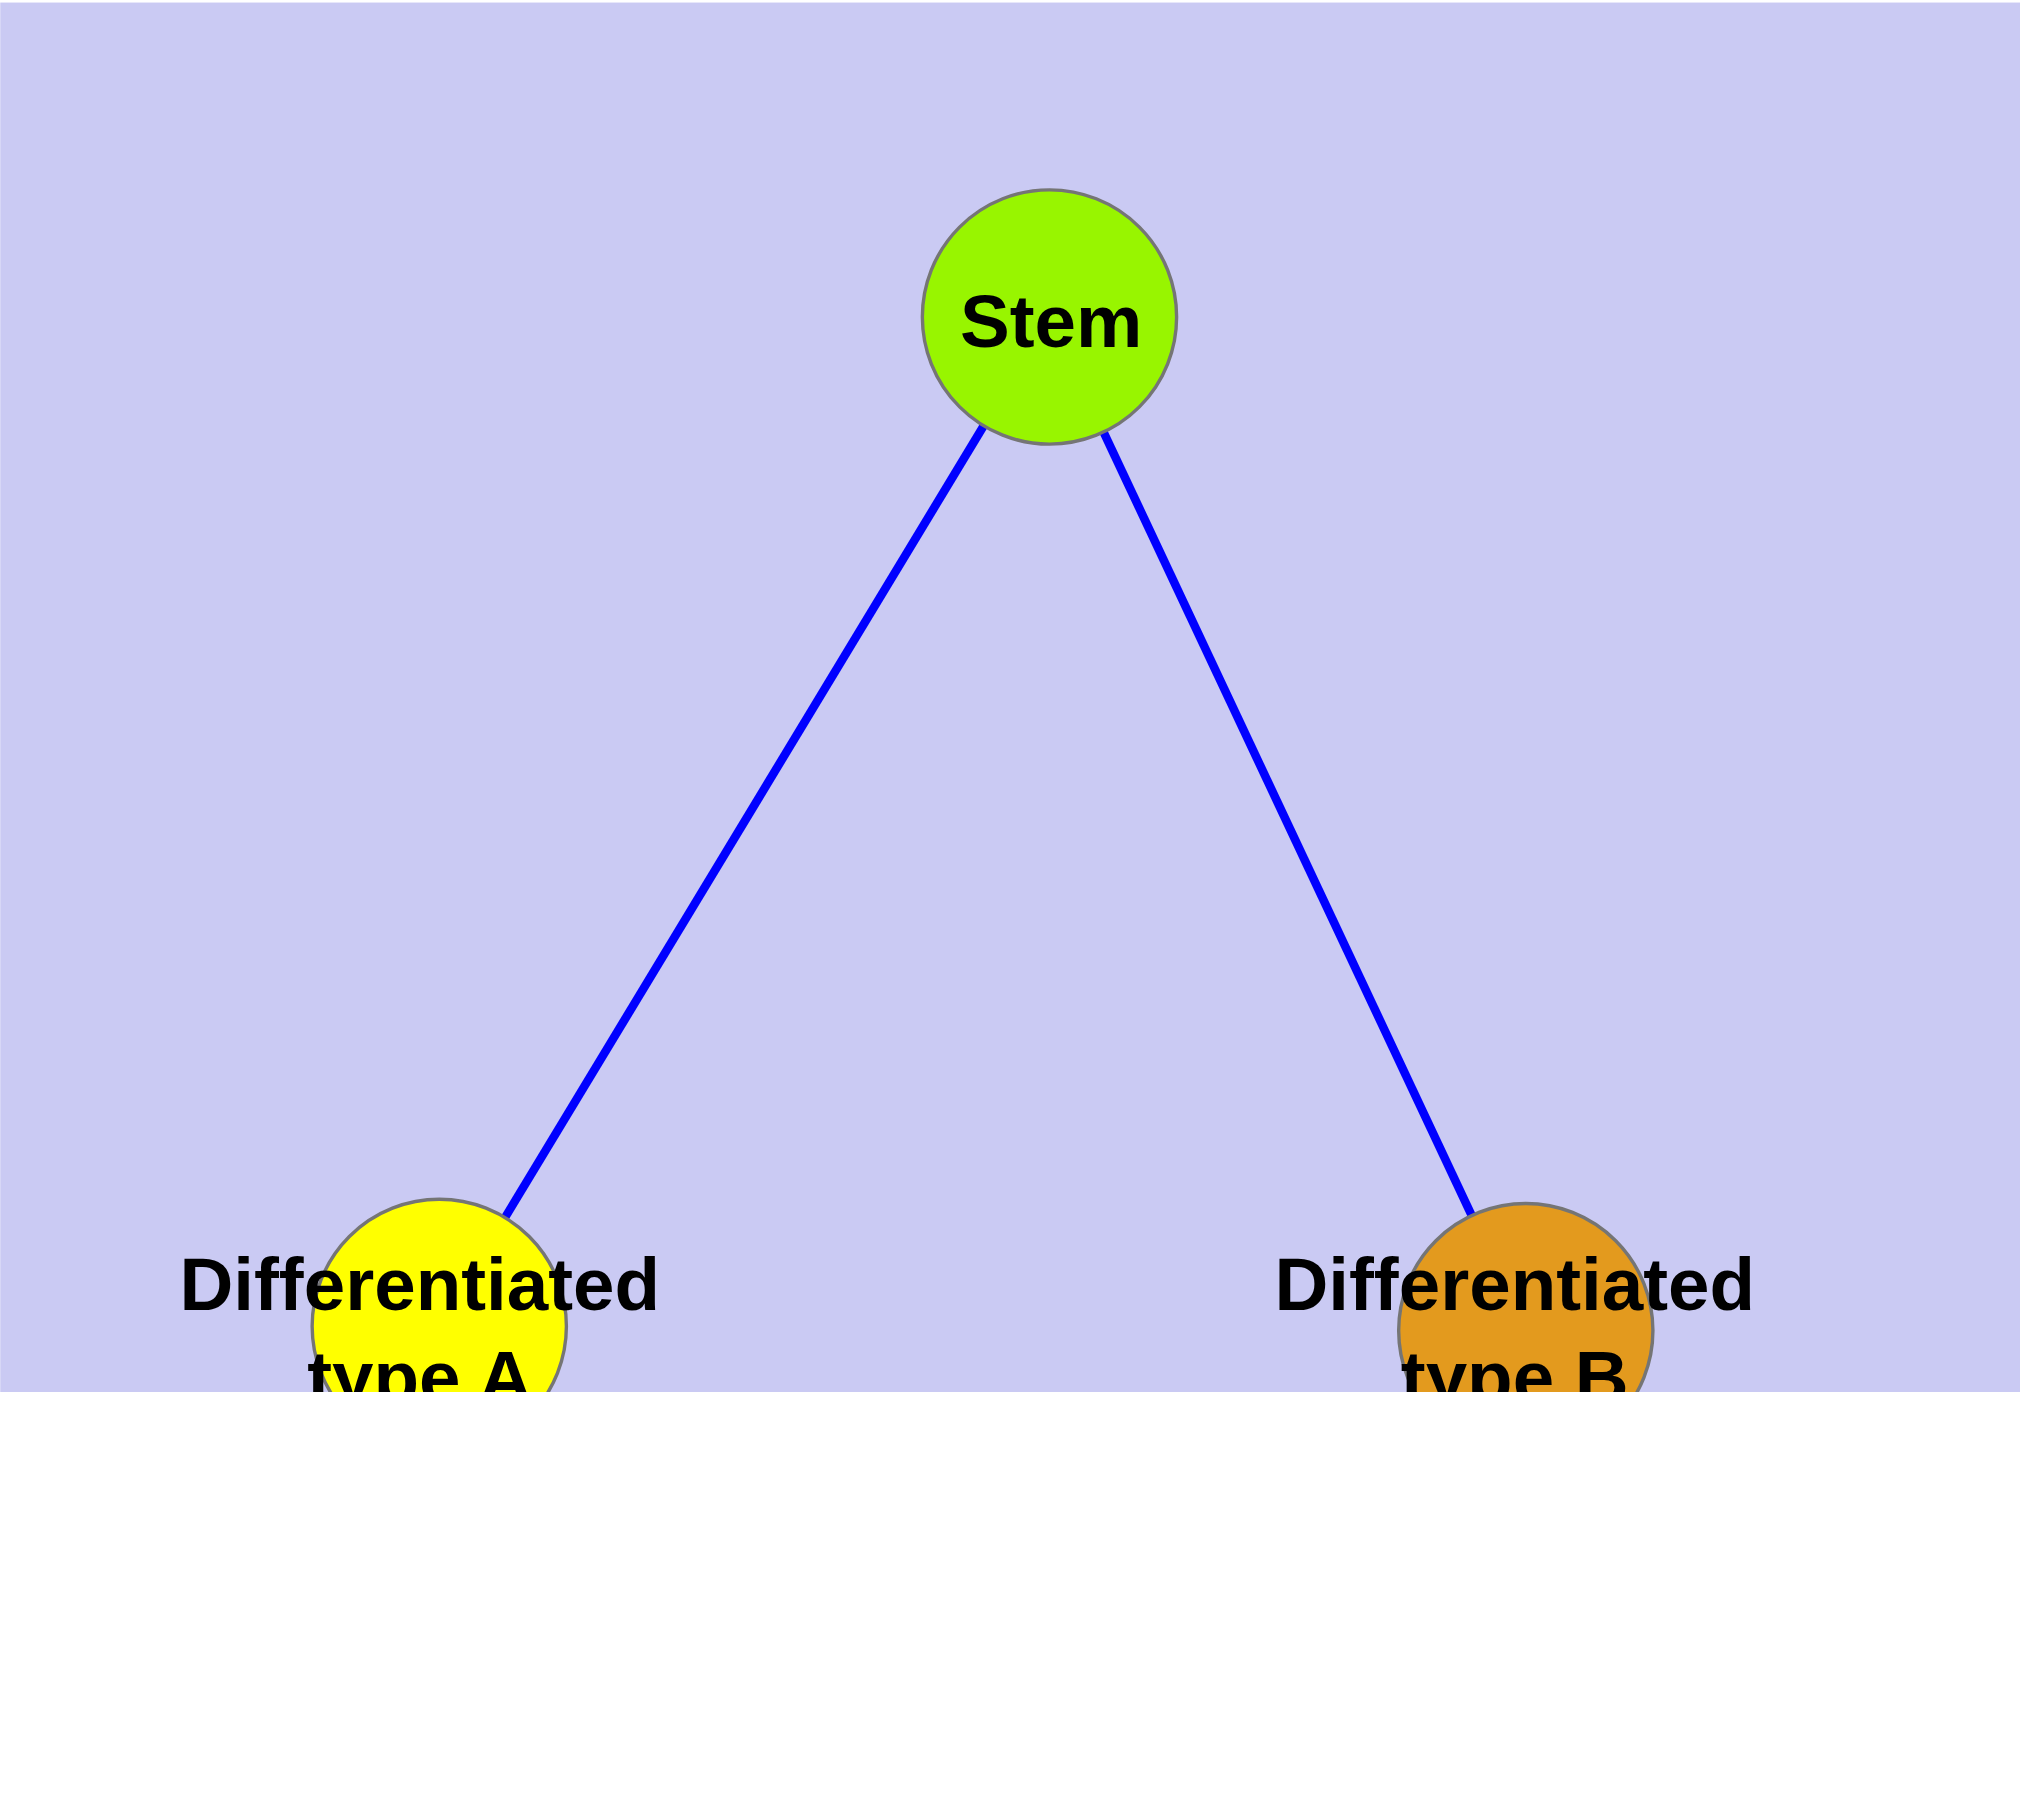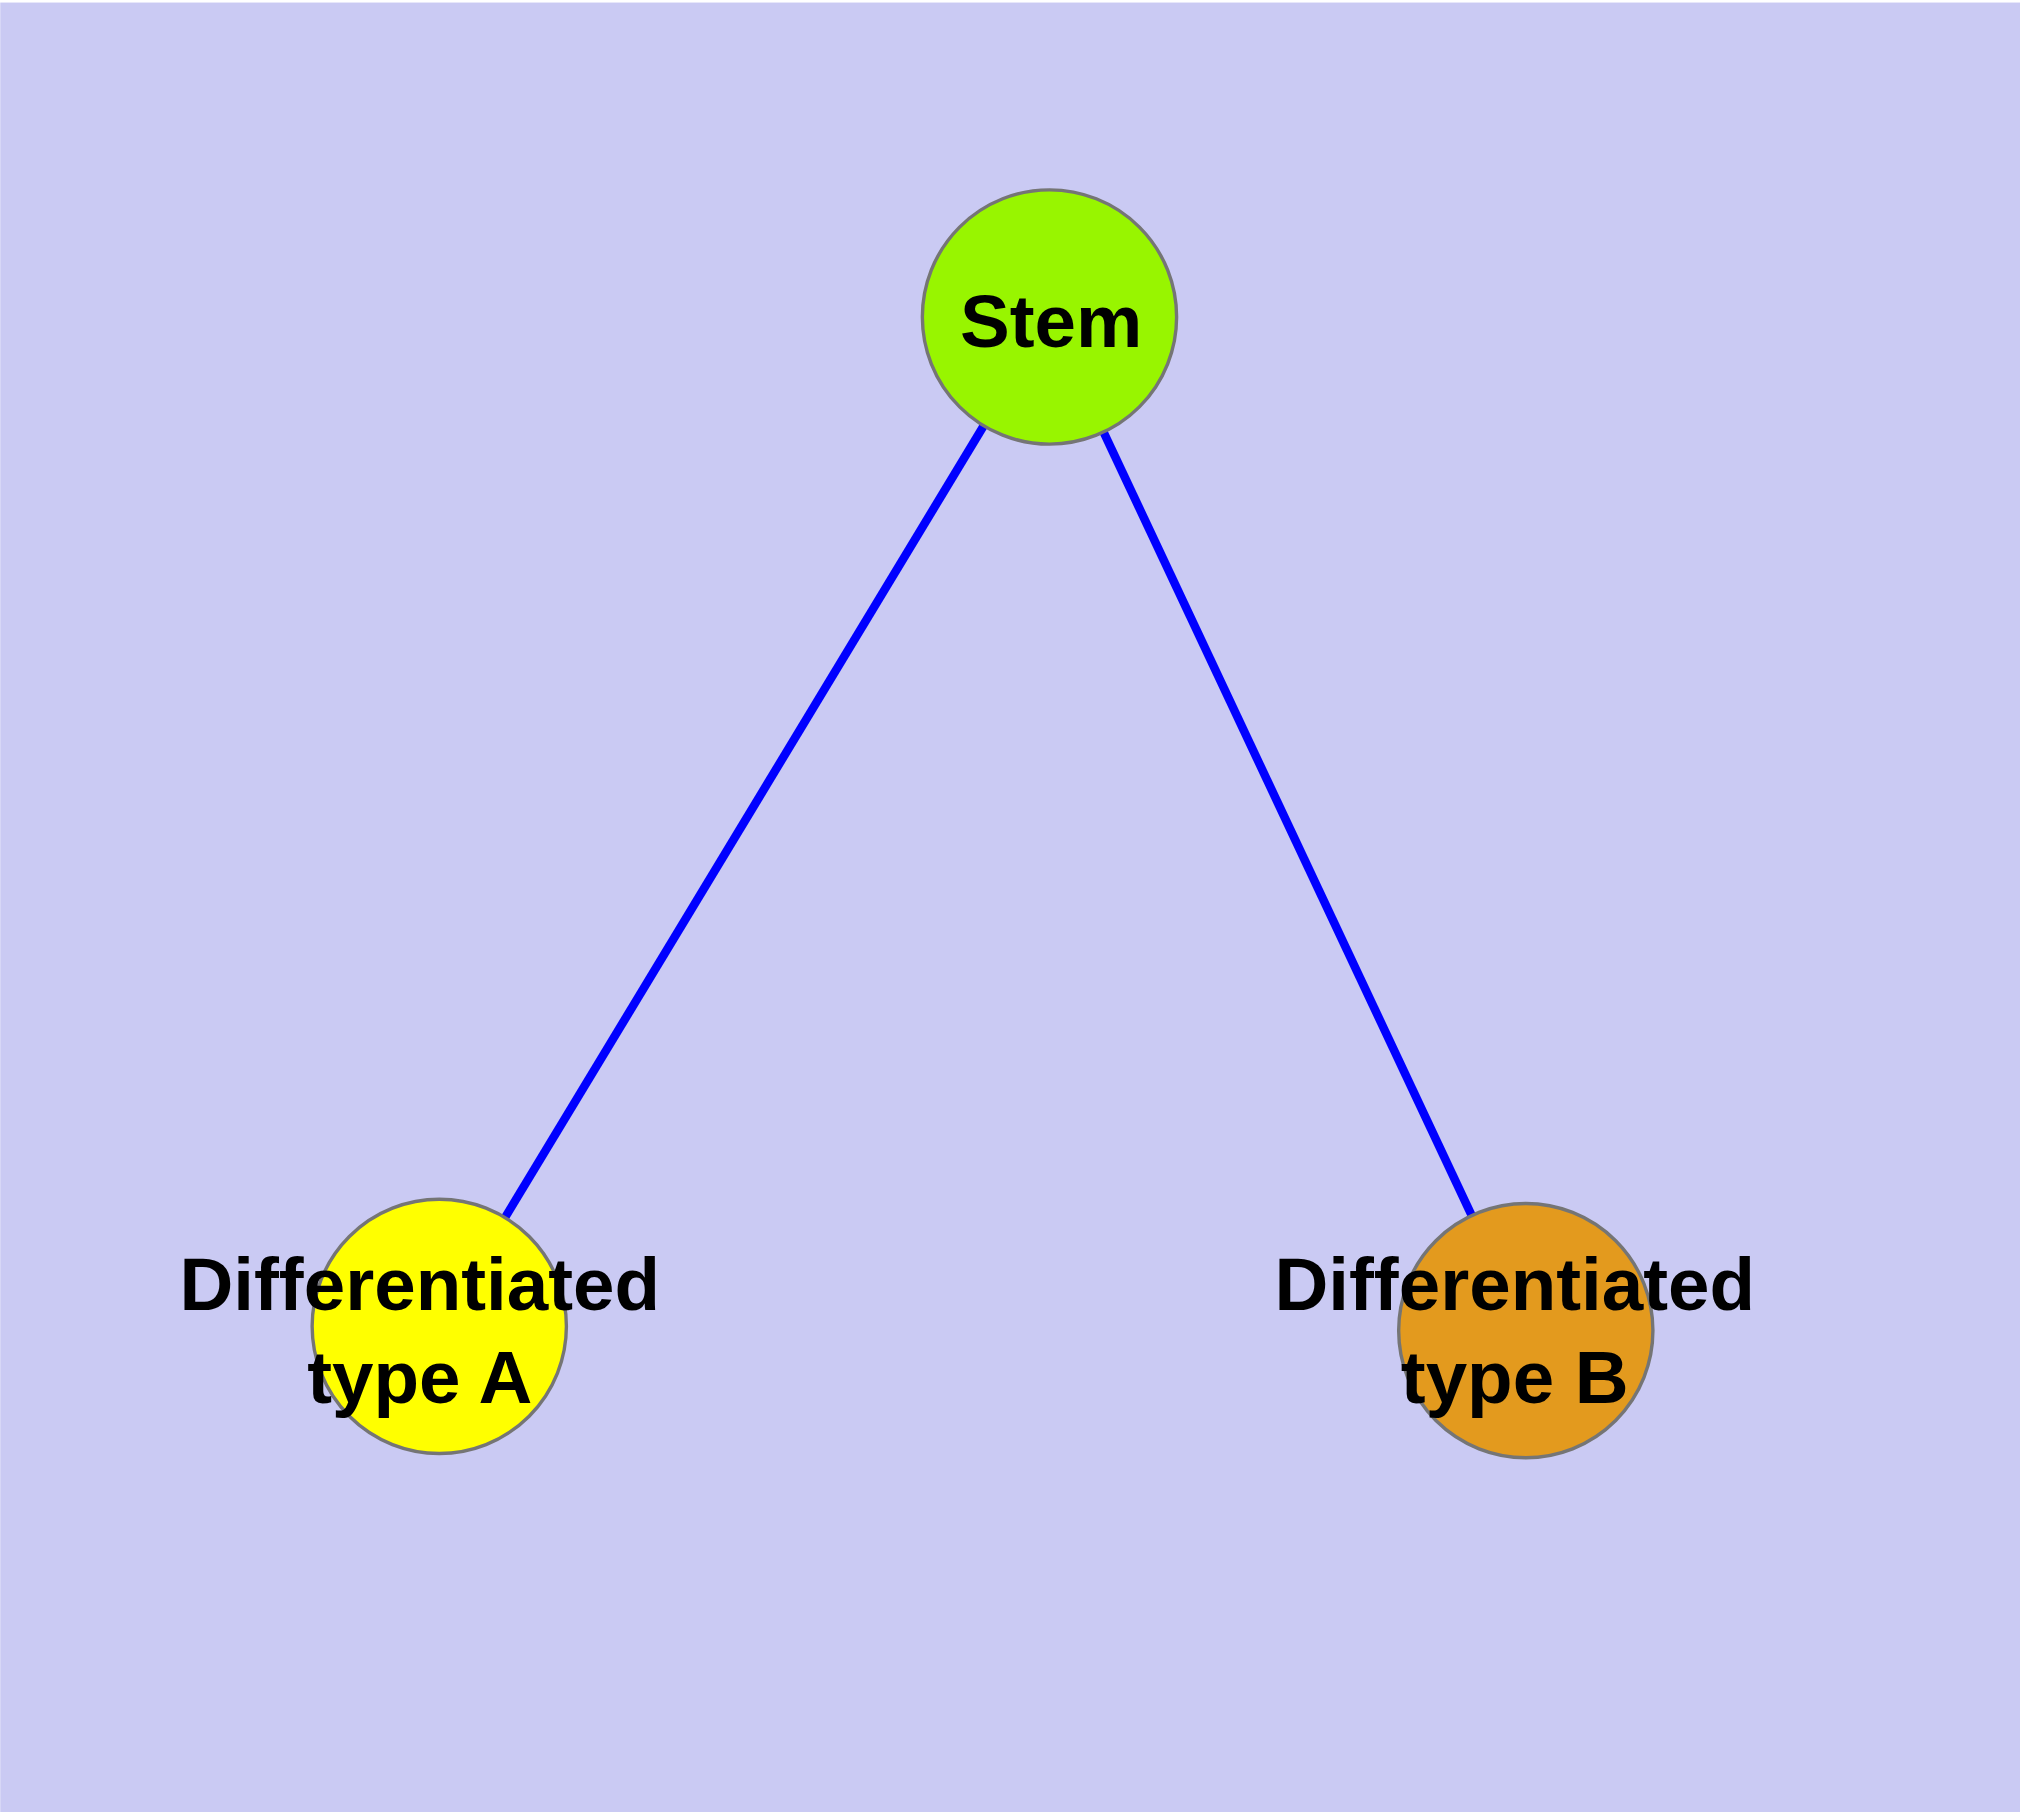--- a/index.html
+++ b/index.html
@@ -3,21 +3,21 @@
 <meta charset="utf-8">
 <style>
   html, body {
     margin: 0;
     padding: 0;
     background: #ffffff;
   }
   .page {
     position: relative;
     width: 2021px;
-    height: 1812px;
+    height: 1392px;
     background: #ffffff;
     overflow: hidden;
   }
   .graph-svg {
     position: absolute;
     top: 0;
     left: 0;
     display: block;
   }
   .node-label {

